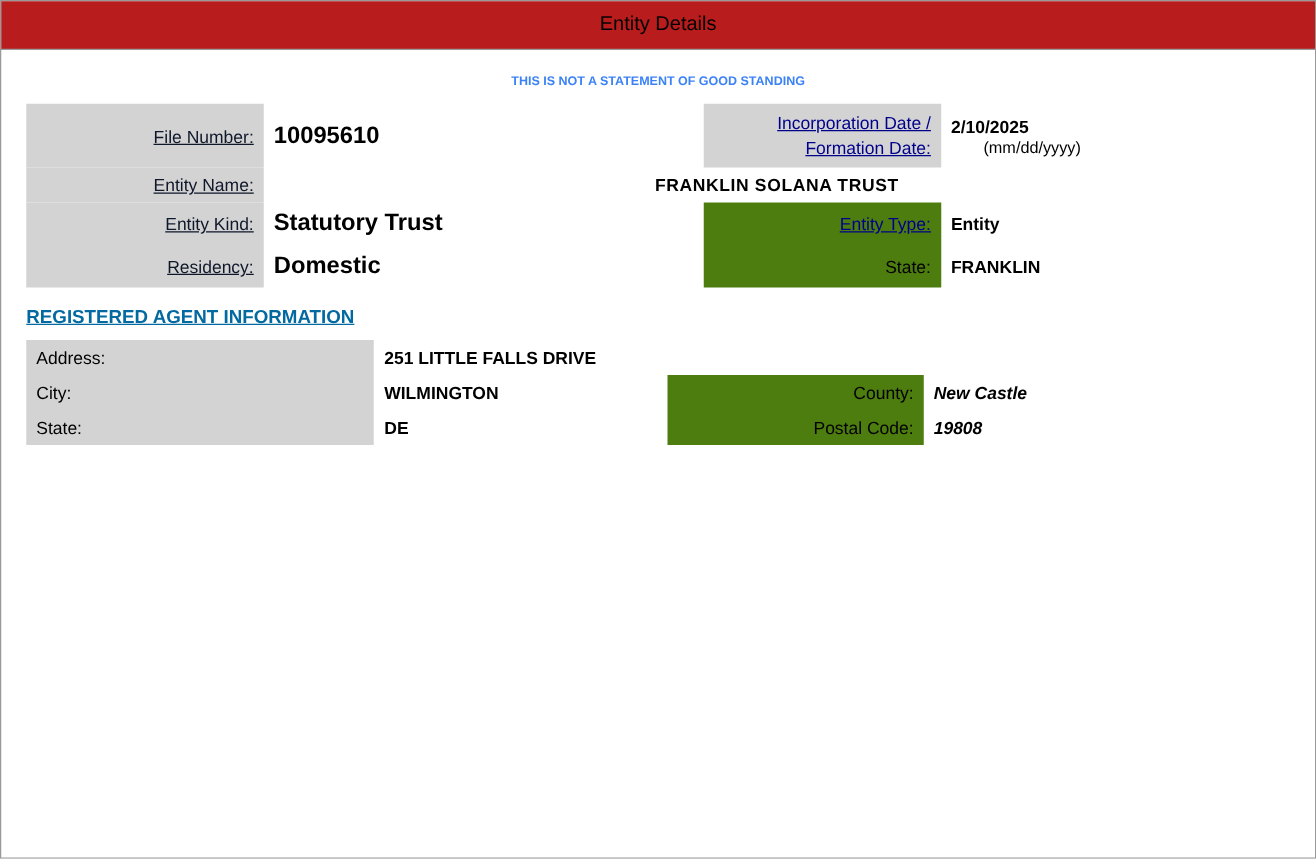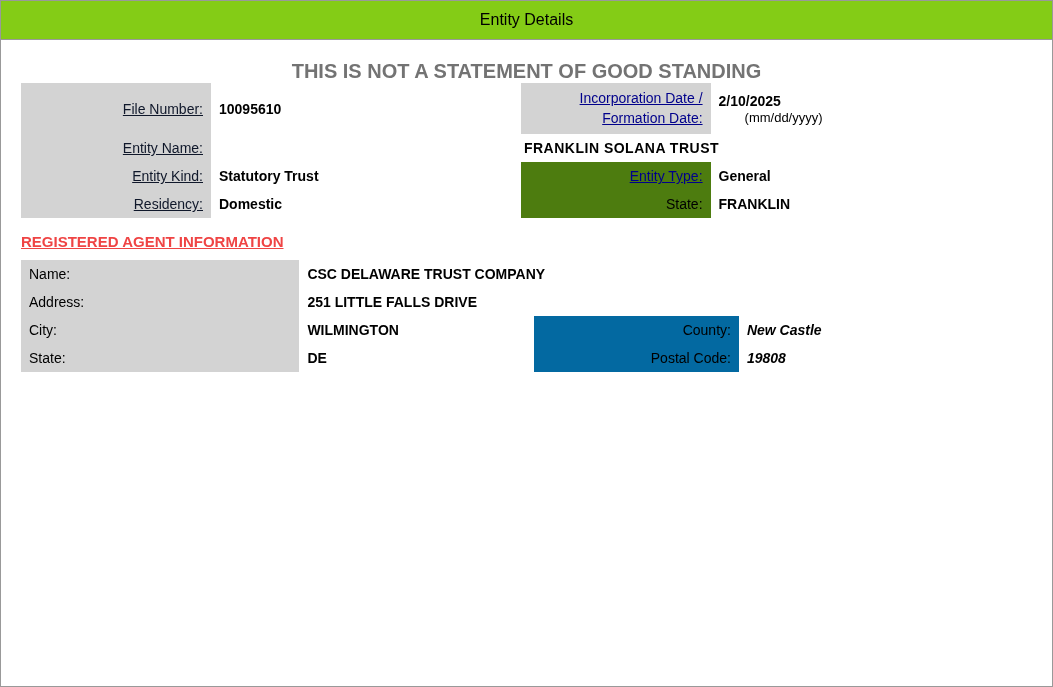--- a/index.html
+++ b/index.html
@@ -22,33 +22,33 @@
       min-height: 687px;
       border: 1px solid #999;
       background: #fff;
     }
 
     .page-title-bar {
       text-align: center;
       padding: 10px;
       font-size: 16px;
       border-bottom: 1px solid #999;
-      background: #84cc16;
+      background: #b91c1c;
     }
 
     .content-area {
       padding: 15px 20px;
     }
 
     .not-good-standing {
       text-align: center;
-      color: #737373;
-      font-weight: bold;
-      font-size: 20px;
-      margin-bottom: 0;
+      color: #3b82f6;
+      font-weight: bold;
+      font-size: 10px;
+      margin-bottom: 12px;
       margin-top: 5px;
     }
 
     .info-table {
       width: 100%;
       border-collapse: collapse;
       margin-bottom: 10px;
     }
 
     .info-table td {
@@ -64,21 +64,21 @@
 
     .label-cell a {
       color: #0f172a;
       text-decoration: underline;
       font-size: 14px;
     }
 
     .value-cell {
       font-weight: bold;
       padding-left: 10px;
-      font-size: 14px;
+      font-size: 19px;
     }
 
     .label-cell-right {
       background-color: #4d7c0f;
       text-align: right;
       width: 190px;
     }
 
     .label-cell-right a {
       color: #00008b;
@@ -103,21 +103,21 @@
       padding-left: 10px;
       letter-spacing: 0.5px;
       text-align: center;
     }
 
     .registered-agent-header {
       margin: 15px 0 10px 0;
     }
 
     .registered-agent-header a {
-      color: #ef4444;
+      color: #0369a1;
       text-decoration: underline;
       font-weight: bold;
       font-size: 15px;
     }
 
     .ra-table {
       width: 100%;
       border-collapse: collapse;
     }
 
@@ -133,21 +133,21 @@
       text-align: left;
       padding-left: 10px;
     }
 
     .ra-value {
       font-weight: bold;
       padding-left: 10px;
     }
 
     .ra-label-right {
-      background-color: #0369a1;
+      background-color: #4d7c0f;
       text-align: right;
       width: 140px;
     }
 
     .ra-value-right {
       font-weight: bold;
       padding-left: 10px;
       width: 200px;
       font-style: italic;
     }
@@ -227,21 +227,21 @@
           <td class="label-cell">
             <a href="#">Entity Kind:</a>
           </td>
           <td class="value-cell">
             <span>Statutory Trust</span>
           </td>
           <td class="label-cell-right">
             <a href="#">Entity Type:</a>
           </td>
           <td class="value-cell-bold">
-            <span>General</span>
+            <span>Entity</span>
           </td>
         </tr>
 
         <tr>
           <td class="label-cell">
             <a href="#">Residency:</a>
           </td>
           <td class="value-cell">
             <span>Domestic</span>
           </td>
@@ -256,28 +256,20 @@
       </tbody>
     </table>
 
     <div class="registered-agent-header">
       <a href="#">REGISTERED AGENT INFORMATION</a>
     </div>
 
     <table class="ra-table">
       <tbody>
 
-        <tr>
-          <td class="ra-label">
-            <span>Name:</span>
-          </td>
-          <td colspan="3" class="ra-value">
-            <span>CSC DELAWARE TRUST COMPANY</span>
-          </td>
-        </tr>
 
         <tr>
           <td class="ra-label">
             <span>Address:</span>
           </td>
           <td colspan="3" class="ra-value">
             <span>251 LITTLE FALLS DRIVE</span>
           </td>
         </tr>
 

